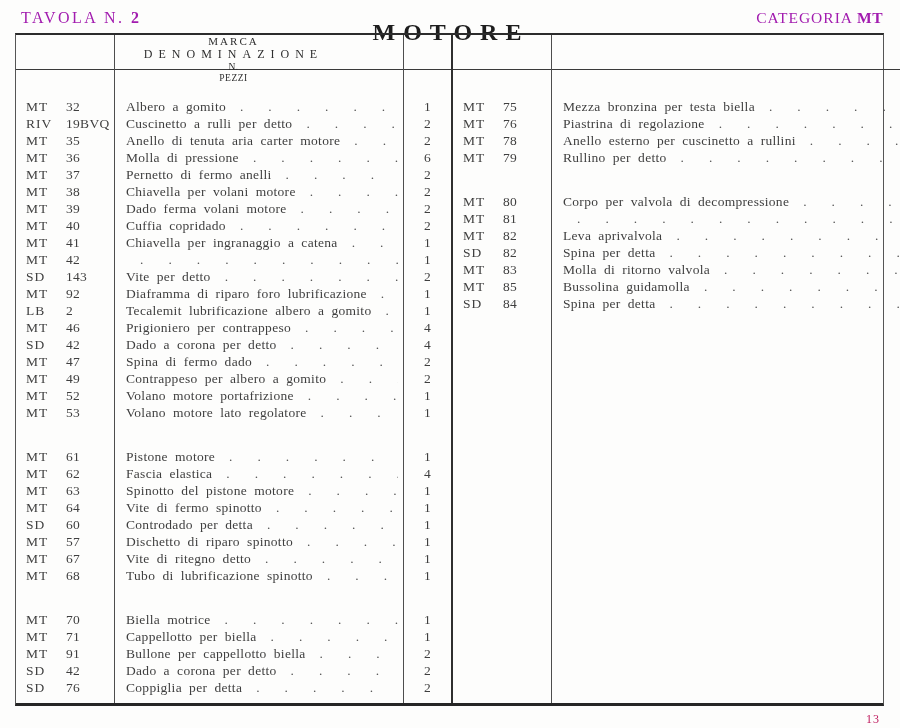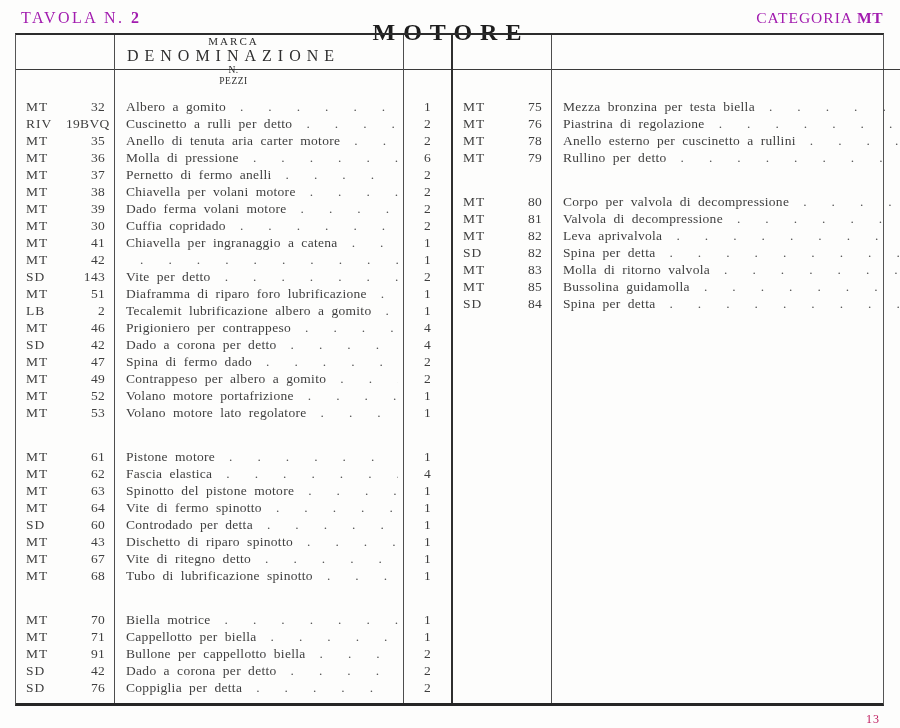--- a/index.html
+++ b/index.html
@@ -49,33 +49,33 @@
   .vline { position:absolute; top:0; bottom:0; width:1px; background:#4d4d4d; }
   .half .vl-marca { left:98px; }
   .half.left  .vl-pezzi { right:47px; }
 
   
   .thead {
     display:flex; height:35px; border-bottom:1.5px solid #3a3a3a;
     align-items:center; color:#2e2e2e;flex-direction:column;
   }
   .hcell-marca { width:98px; text-align:center; font-size:11px; letter-spacing:2px; }
-  .hcell-denom { flex:1; text-align:center; font-size:16px; letter-spacing:6px; }
+  .hcell-denom { flex:1; text-align:center; font-size:12px; letter-spacing:6px; }
   .hcell-pezzi { width:47px; text-align:center; font-size:9.5px; line-height:10.5px; letter-spacing:0.5px; }
 
   
   .tbody { padding-top:28px; }
   .group + .group { margin-top:27px; }
   .row {
     display:flex; height:17px; line-height:17px;
     font-size:13.5px; align-items:baseline;
     letter-spacing:0.3px; word-spacing:3.5px; color:#3f3f3f;
   }
   .c-marca { width:50px; padding-left:10px; letter-spacing:1px; flex-shrink:0; }
-  .c-num   { width:48px; padding-right:9px; text-align:right; flex-shrink:0; }
+  .c-num   { width:48px; padding-right:9px; flex-shrink:0; }
   .c-denom {
     flex:1; min-width:0; display:flex; align-items:baseline;
     padding-left:12px; padding-right:6px;
   }
   .dname { white-space:nowrap; }
   .leader {
     flex:1 1 auto; overflow:hidden; white-space:nowrap;
     letter-spacing:25px; margin-left:14px; color:#585858;
   }
   .c-qty { width:47px; text-align:center; flex-shrink:0; }
@@ -176,21 +176,21 @@
     <span class="c-marca">MT</span>
     <span class="c-num">39</span>
     <span class="c-denom">
       <span class="dname">Dado ferma volani motore</span>
       <span class="leader">..............................</span>
     </span>
     <span class="c-qty">2</span>
   </div>
             <div class="row">
     <span class="c-marca">MT</span>
-    <span class="c-num">30</span>
+    <span class="c-num">40</span>
     <span class="c-denom">
       <span class="dname">Cuffia copridado</span>
       <span class="leader">..............................</span>
     </span>
     <span class="c-qty">2</span>
   </div>
             <div class="row">
     <span class="c-marca">MT</span>
     <span class="c-num">41</span>
     <span class="c-denom">
@@ -211,21 +211,21 @@
     <span class="c-marca">SD</span>
     <span class="c-num">143</span>
     <span class="c-denom">
       <span class="dname">Vite per detto</span>
       <span class="leader">..............................</span>
     </span>
     <span class="c-qty">2</span>
   </div>
             <div class="row">
     <span class="c-marca">MT</span>
-    <span class="c-num">51</span>
+    <span class="c-num">92</span>
     <span class="c-denom">
       <span class="dname">Diaframma di riparo foro lubrificazione</span>
       <span class="leader">..............................</span>
     </span>
     <span class="c-qty">1</span>
   </div>
             <div class="row">
     <span class="c-marca">LB</span>
     <span class="c-num">2</span>
     <span class="c-denom">
@@ -330,21 +330,21 @@
     <span class="c-marca">SD</span>
     <span class="c-num">60</span>
     <span class="c-denom">
       <span class="dname">Controdado per detta</span>
       <span class="leader">..............................</span>
     </span>
     <span class="c-qty">1</span>
   </div>
             <div class="row">
     <span class="c-marca">MT</span>
-    <span class="c-num">43</span>
+    <span class="c-num">57</span>
     <span class="c-denom">
       <span class="dname">Dischetto di riparo spinotto</span>
       <span class="leader">..............................</span>
     </span>
     <span class="c-qty">1</span>
   </div>
             <div class="row">
     <span class="c-marca">MT</span>
     <span class="c-num">67</span>
     <span class="c-denom">
@@ -467,21 +467,20 @@
     <span class="c-denom">
       <span class="dname">Corpo per valvola di decompressione</span>
       <span class="leader">..............................</span>
     </span>
 
   </div>
             <div class="row">
     <span class="c-marca">MT</span>
     <span class="c-num">81</span>
     <span class="c-denom">
-      <span class="dname">Valvola di decompressione</span>
       <span class="leader">..............................</span>
     </span>
 
   </div>
             <div class="row">
     <span class="c-marca">MT</span>
     <span class="c-num">82</span>
     <span class="c-denom">
       <span class="dname">Leva aprivalvola</span>
       <span class="leader">..............................</span>

